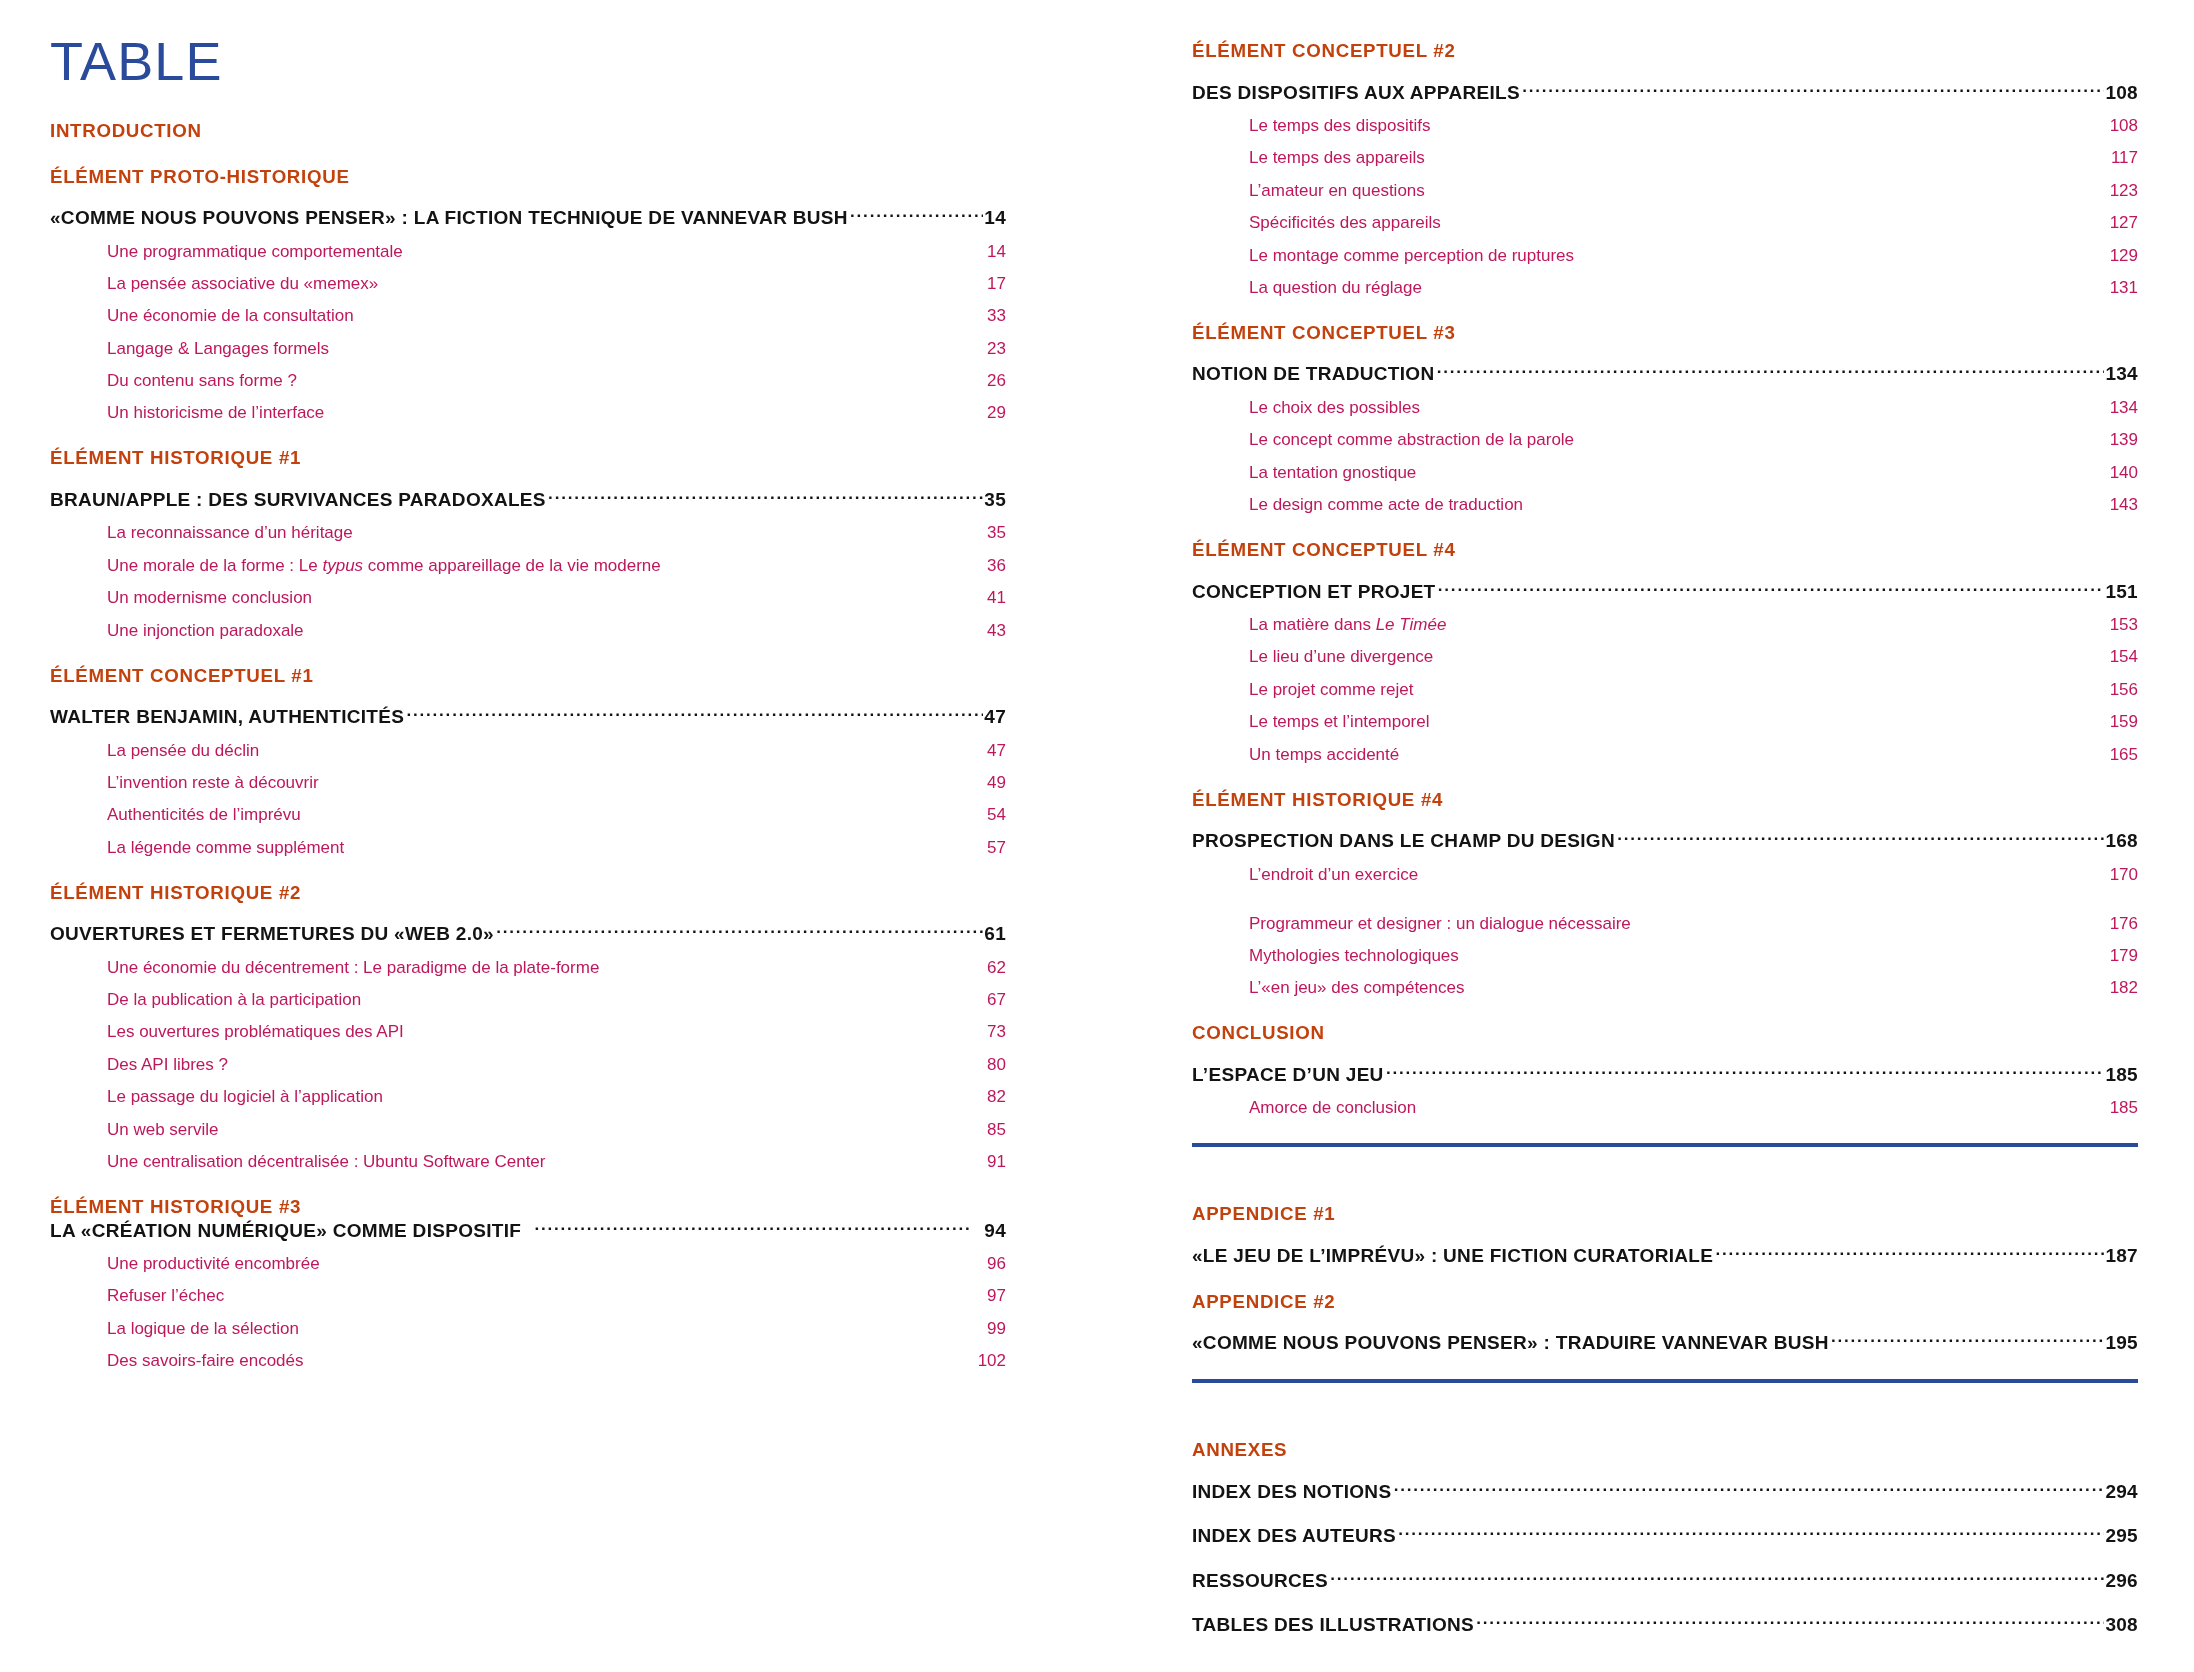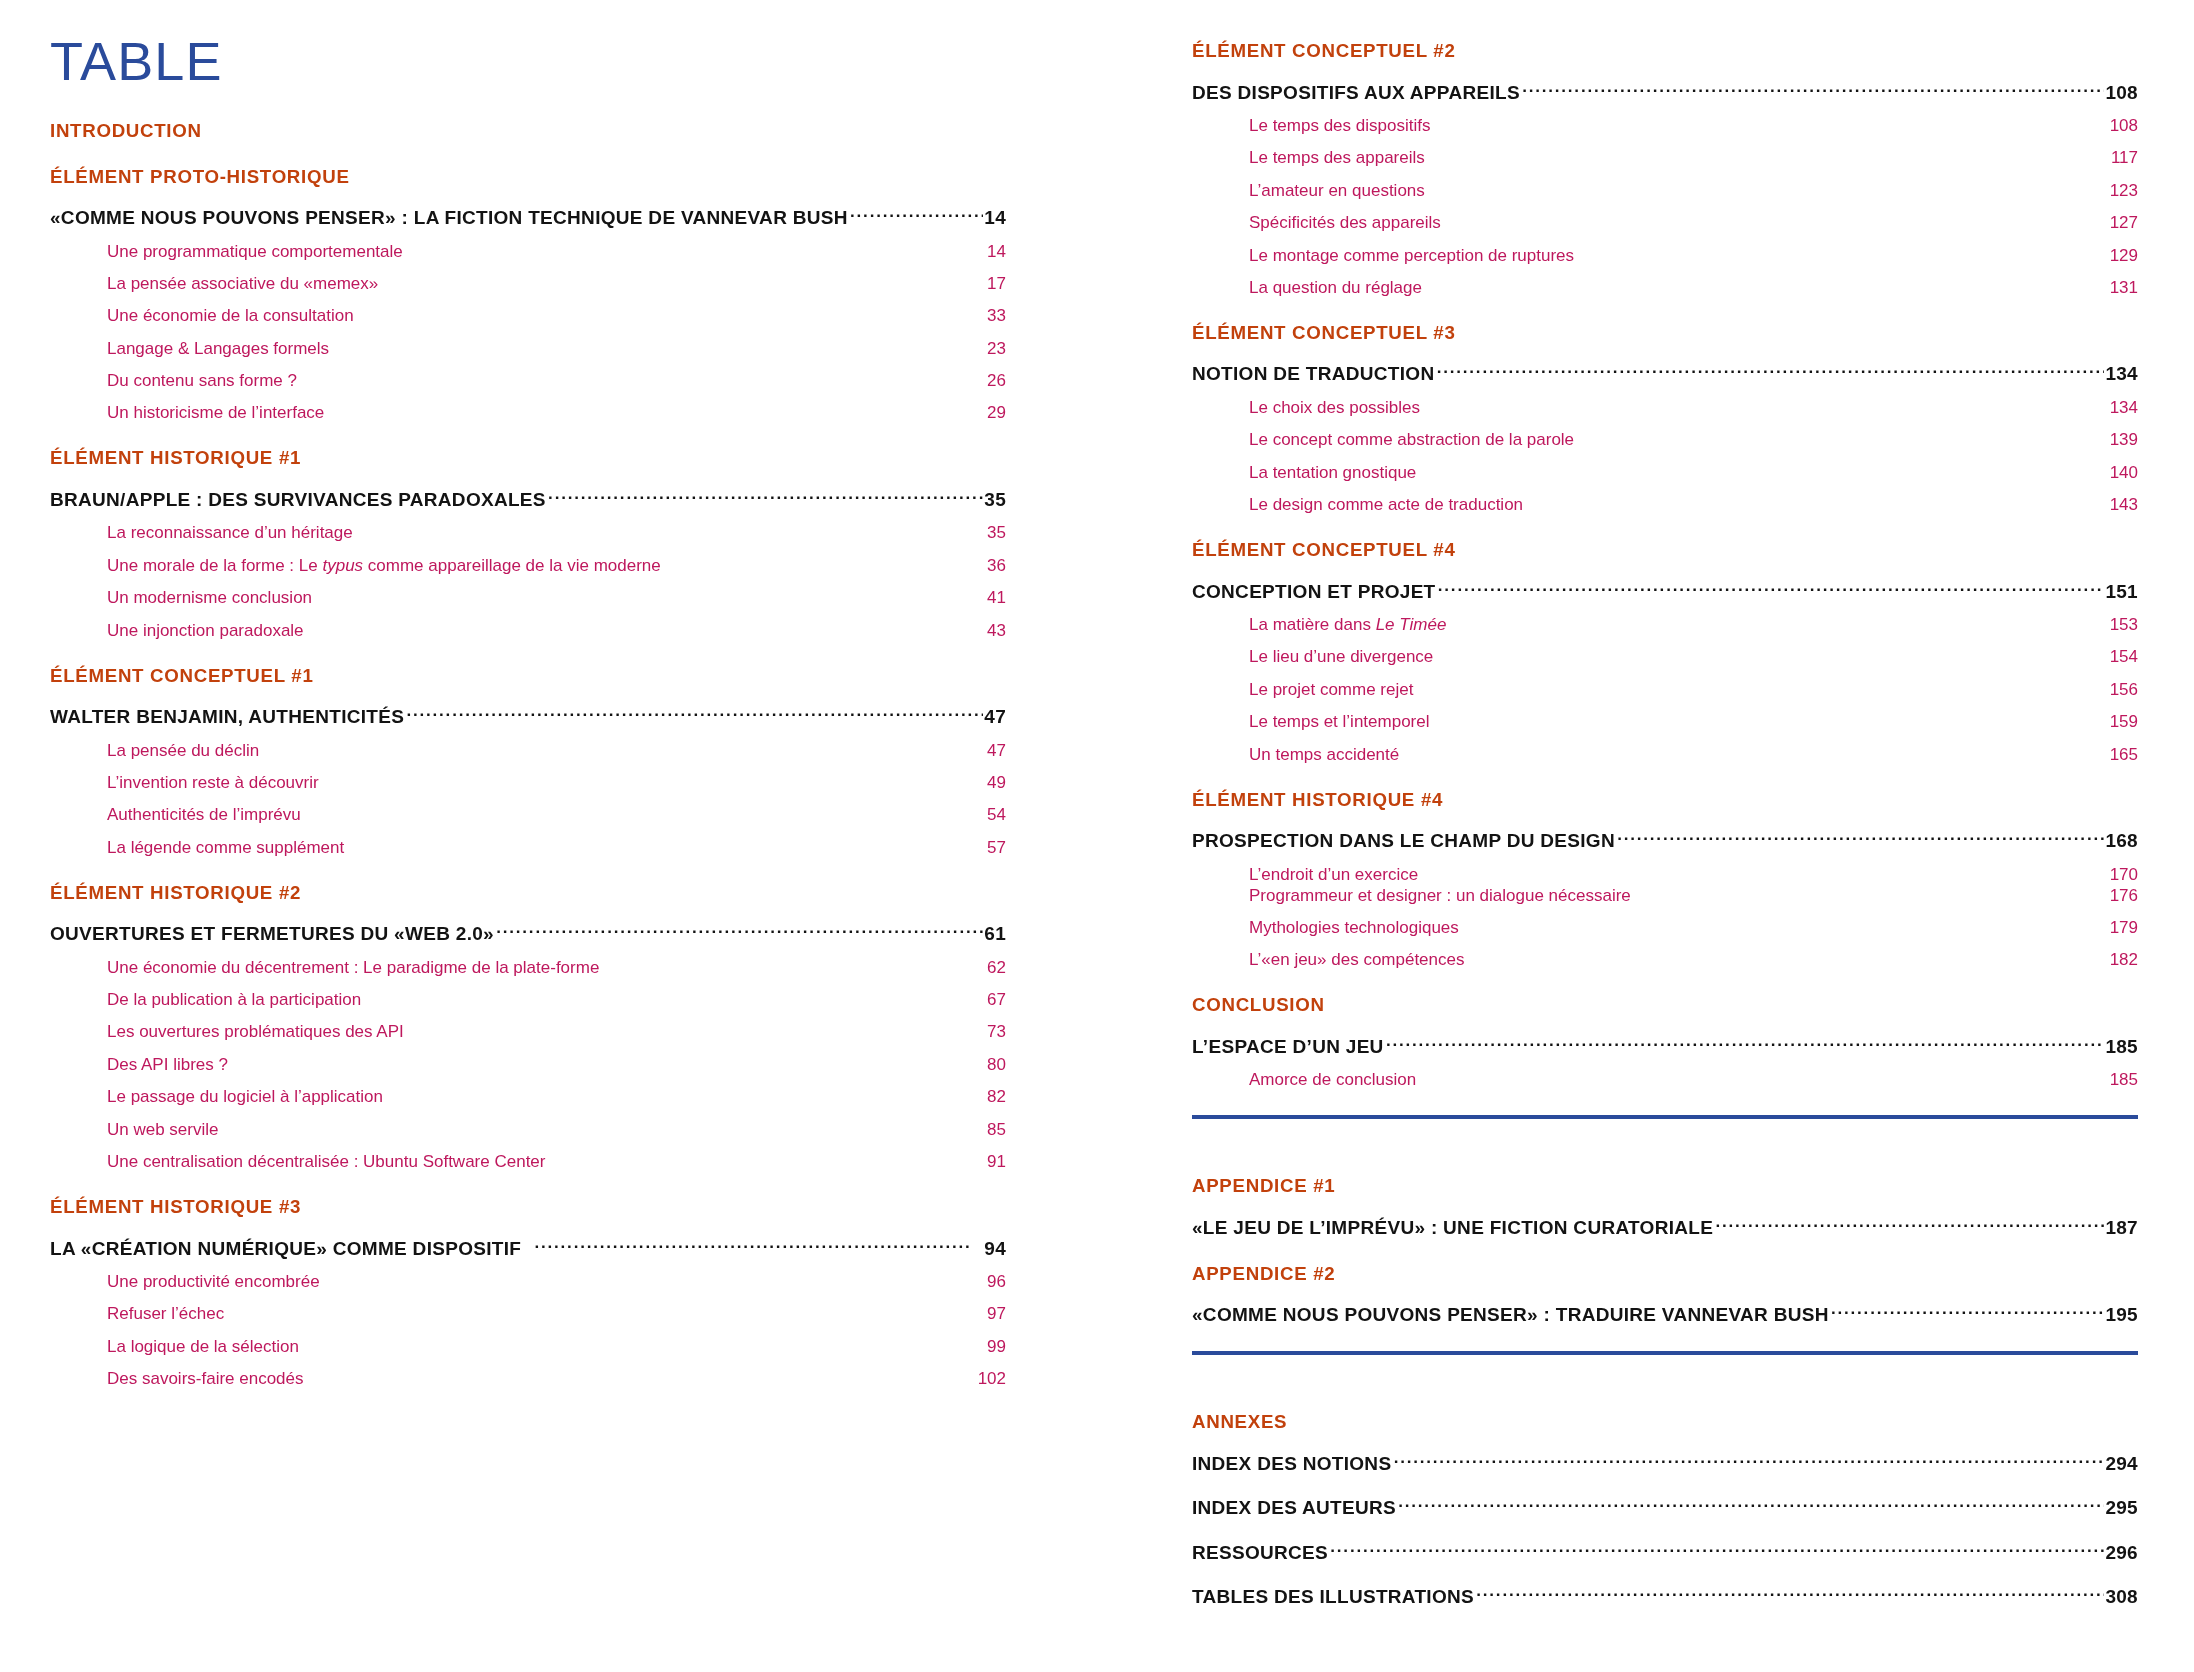--- a/index.html
+++ b/index.html
@@ -284,21 +284,21 @@
             <div class="sub-row" style="margin-top: 12.4px;">
               <span class="sub-indent"></span>
               <span class="sub-title">Une centralisation décentralisée : Ubuntu Software Center</span>
               <span class="sub-spacer"></span>
               <span class="sub-page">91</span>
             </div>
           </div>
         </div>
         <div class="block" style="padding-top: 25px;">
           <div class="section-label">ÉLÉMENT HISTORIQUE #3</div>
-          <div class="chapter-row" style="margin-top: 18px; gap: 11px;">
+          <div class="chapter-row" style=" gap: 11px;">
             <span class="chapter-title">LA «CRÉATION NUMÉRIQUE» COMME DISPOSITIF</span>
             <span class="leader"></span>
             <span class="chapter-page">94</span>
           </div>
           <div class="block" style="margin-top: 12.4px;">
             <div class="sub-row" style="margin-top: 12.4px;">
               <span class="sub-indent"></span>
               <span class="sub-title">Une productivité encombrée</span>
               <span class="sub-spacer"></span>
               <span class="sub-page">96</span>
@@ -455,21 +455,21 @@
             <span class="leader"></span>
             <span class="chapter-page">168</span>
           </div>
           <div class="block" style="margin-top: 12.4px;">
             <div class="sub-row" style="margin-top: 12.4px;">
               <span class="sub-indent"></span>
               <span class="sub-title">L’endroit d’un exercice</span>
               <span class="sub-spacer"></span>
               <span class="sub-page">170</span>
             </div>
-            <div class="sub-row" style="margin-top: 1px;">
+            <div class="sub-row" style="margin-top: 29px;">
               <span class="sub-indent"></span>
               <span class="sub-title">Programmeur et designer : un dialogue nécessaire</span>
               <span class="sub-spacer"></span>
               <span class="sub-page">176</span>
             </div>
             <div class="sub-row" style="margin-top: 12.4px;">
               <span class="sub-indent"></span>
               <span class="sub-title">Mythologies technologiques</span>
               <span class="sub-spacer"></span>
               <span class="sub-page">179</span>

